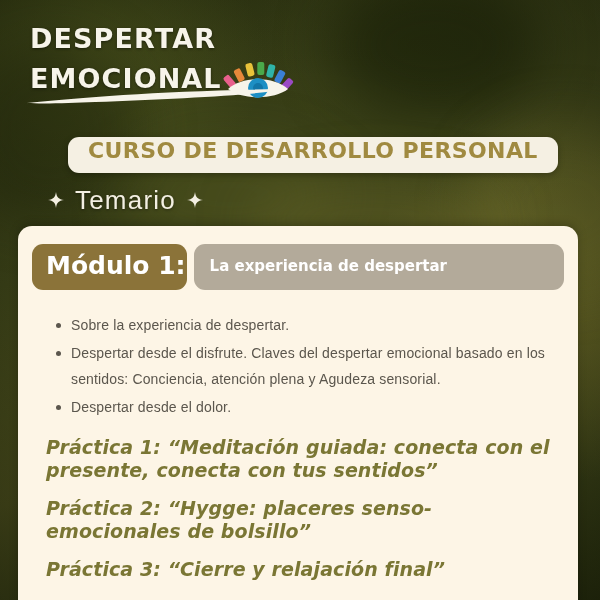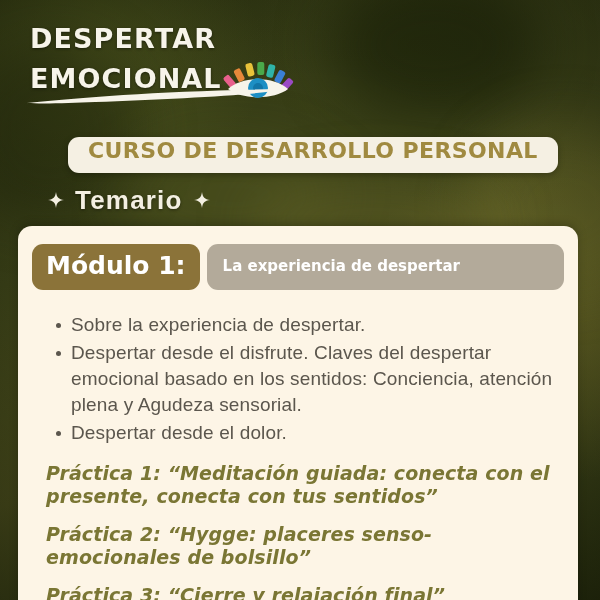--- a/index.html
+++ b/index.html
@@ -101,21 +101,21 @@
     left: 48px;
     top: 185px;
     display: flex;
     align-items: center;
     gap: 11px;
     color: #f3efe2;
     text-shadow: 0 1px 3px rgba(0,0,0,0.4);
   }
   .temario-text {
     font-family: "Liberation Sans", sans-serif;
-    font-weight: 700;
+    font-weight: 400;
     font-size: 26px;
     letter-spacing: 1.2px;
     line-height: 30px;
   }
   .sparkle { display: block; }
 
   
   .card {
     position: absolute;
     left: 18px;
@@ -131,21 +131,21 @@
   
   .module-row {
     display: flex;
     align-items: stretch;
     gap: 7px;
     padding: 18px 14px 0 14px;
   }
   .module-pill {
     background: #8b7339;
     border-radius: 11px;
-    padding: 8px 14px 10px 14px;
+    padding: 8px 1px 10px 14px;
     display: flex;
     align-items: center;
   }
   .module-pill-text {
     color: #ffffff;
     font-family: "DejaVu Sans", sans-serif;
     font-weight: 700;
     font-size: 25px;
     line-height: 28px;
     white-space: nowrap;
@@ -170,21 +170,21 @@
   
   .bullet-list {
     margin: 0;
     padding: 22px 24px 0 38px;
     list-style: none;
   }
   .bullet-item {
     position: relative;
     color: #5b564d;
     font-family: "Liberation Sans", sans-serif;
-    font-size: 19px;
+    font-size: 14px;
     line-height: 26px;
     letter-spacing: 0.15px;
     margin-bottom: 2px;
     padding-left: 15px;
   }
   .bullet-item::before {
     content: "";
     position: absolute;
     left: 0;
     top: 11px;

